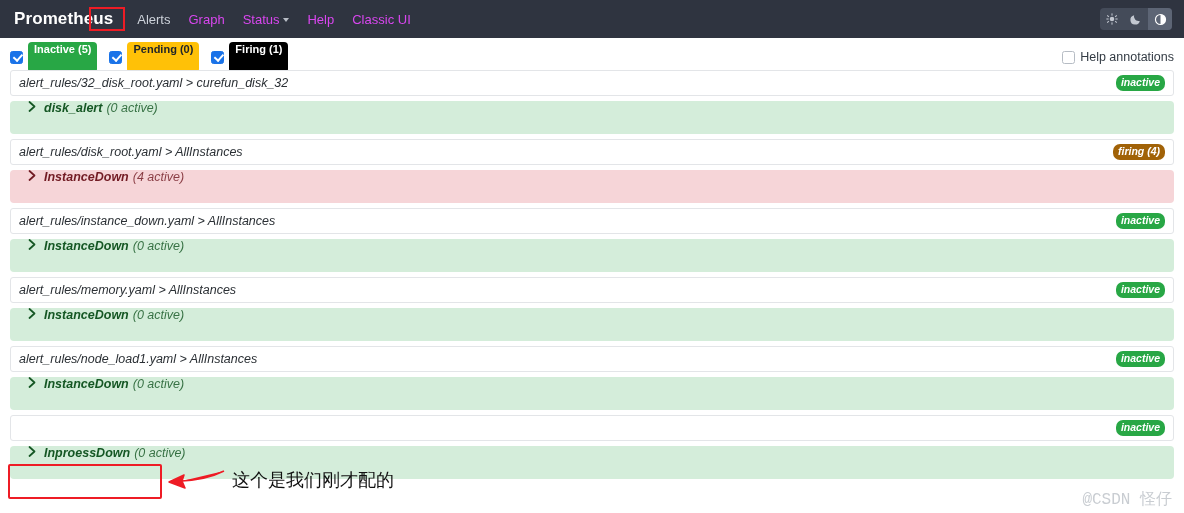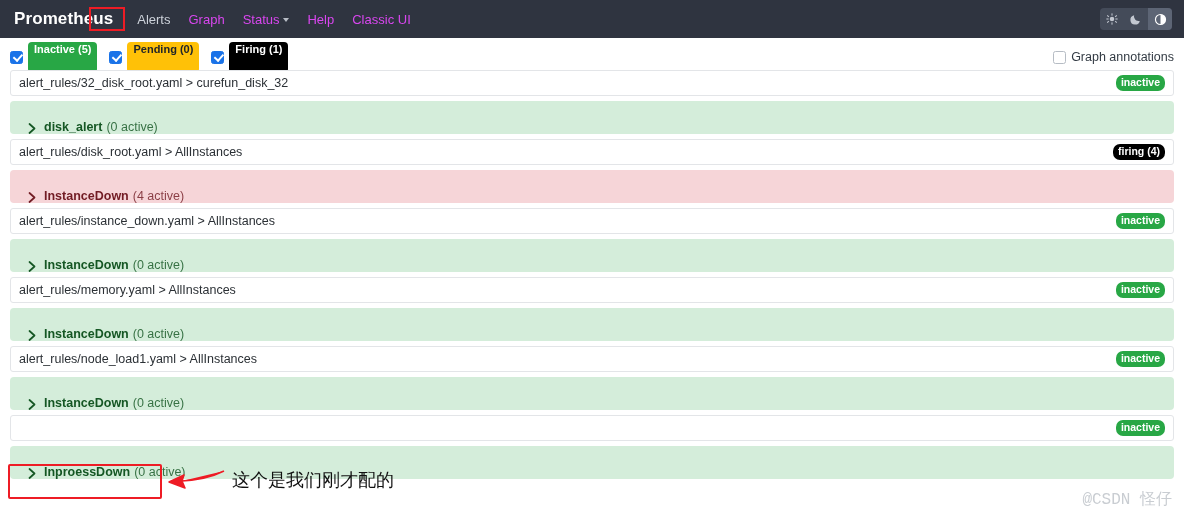--- a/index.html
+++ b/index.html
@@ -143,21 +143,21 @@
     font-size: 12.5px;
     color: #333b44;
   }
   .annotations-toggle .cb { margin-right: 5px; }
 
   
   .content {
     padding: 0 10px;
     box-sizing: border-box;
   }
-  .group { margin-bottom: 5px; }
+  .group { margin-bottom: 5px; font-style: italic; }
   .file-header {
     border: 1px solid #e3e5e8;
     border-radius: 3px;
     background: #ffffff;
     height: 26px;
     display: flex;
     align-items: center;
     padding: 0 8px;
     box-sizing: border-box;
     position: relative;
@@ -171,28 +171,28 @@
     position: absolute;
     right: 8px;
     font-size: 10.5px;
     font-weight: bold;
     color: #ffffff;
     border-radius: 7px;
     padding: 2px 5px 3px 5px;
     line-height: 1;
   }
   .state-badge.inactive { background: #28a745; }
-  .state-badge.firing   { background: #000000; }
+  .state-badge.firing   { background: #a16207; }
 
   .rule-panel {
     margin-top: 5px;
     border-radius: 4px;
     height: 33px;
     display: flex;
-    align-items: flex-end;
+    align-items: flex-start;
     padding: 0 24px 0 18px;
     box-sizing: border-box;
   }
   .rule-panel.inactive {
     background: #d4edda;
     color: #155724;
   }
   .rule-panel.firing {
     background: #f6d5d8;
     color: #721c24;
@@ -325,21 +325,21 @@
     <span class="cb"></span>
     <span class="badge yellow">Pending (0)</span>
   </label>
   <label class="filter-item">
     <span class="cb"></span>
     <span class="badge red">Firing (1)</span>
   </label>
 
   <label class="annotations-toggle">
     <span class="cb unchecked"></span>
-    <span>Graph annotations</span>
+    <span>Help annotations</span>
   </label>
 </div>
 
 <div class="content">
 
   <div class="group">
     <div class="file-header">
       <span class="file-path">alert_rules/32_disk_root.yaml &gt; curefun_disk_32</span>
       <span class="state-badge inactive">inactive</span>
     </div>

